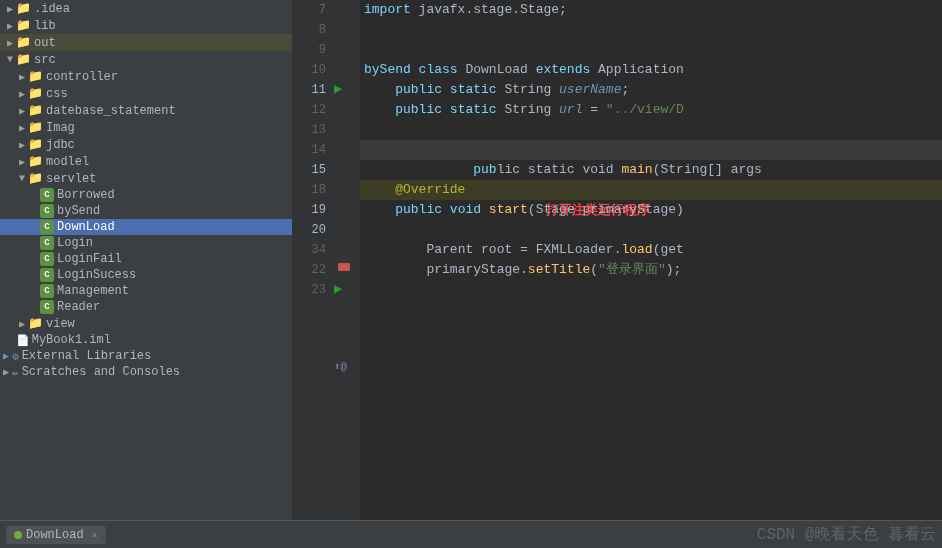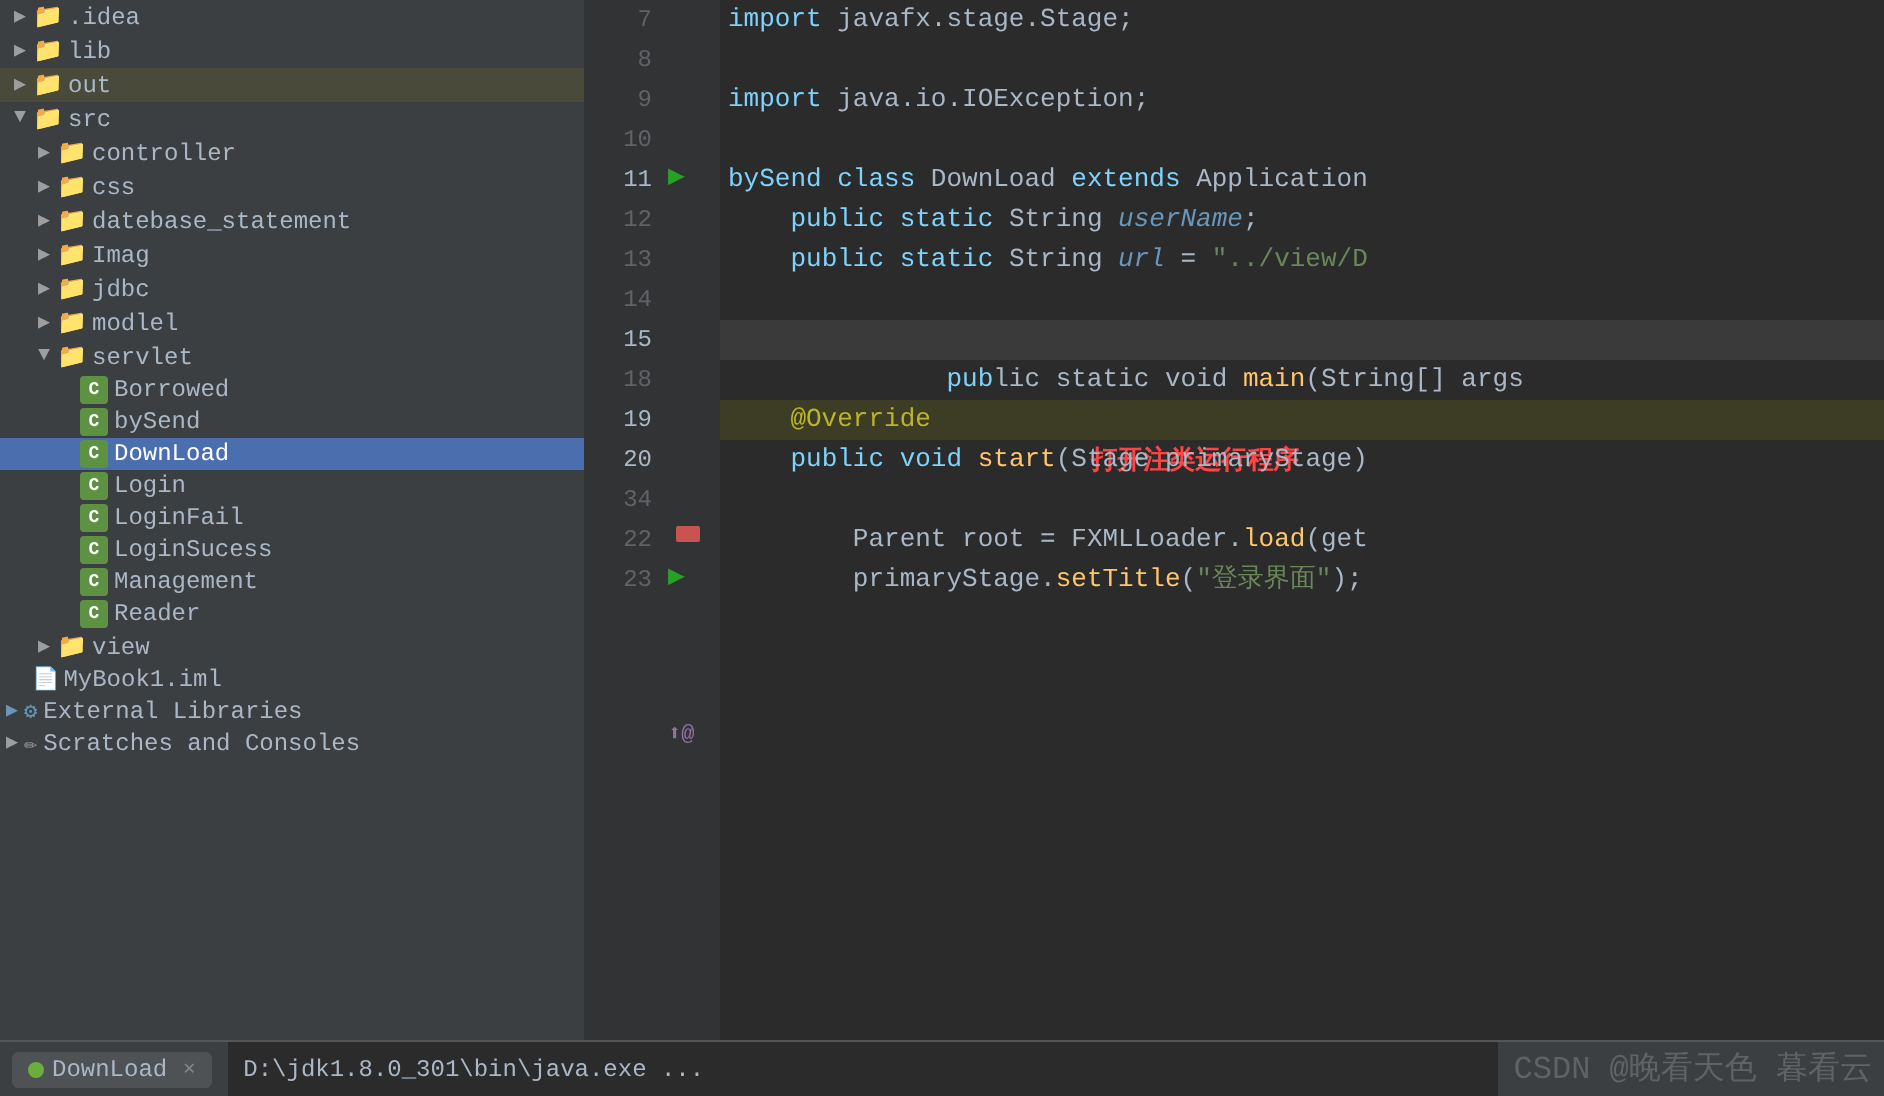--- a/index.html
+++ b/index.html
@@ -390,21 +390,20 @@
         </div>
 
         <div style="position:absolute;top:280px;left:2px;color:#29a128;font-size:14px;cursor:pointer">▶</div>
 
         <div style="position:absolute;top:360px;left:2px;font-size:11px;color:#9373a5">⬆@</div>
       </div>
 
       <div class="code-lines">
         <div class="code-line"><span class="kw">import </span><span class="cn">javafx.stage.Stage;</span></div>
         <div class="code-line">&nbsp;</div>
-        <div class="code-line"><span class="kw">import </span><span class="cn">java.io.IOException;</span></div>
         <div class="code-line">&nbsp;</div>
         <div class="code-line"><span class="kw">bySend class </span><span class="cn">DownLoad </span><span class="kw">extends </span><span class="cn">Application</span></div>
         <div class="code-line">    <span class="kw">public static </span><span class="type">String </span><span class="italic">userName</span>;</div>
         <div class="code-line">    <span class="kw">public static </span><span class="type">String </span><span class="italic">url</span> = <span class="str">"../view/D</span></div>
         <div class="code-line">&nbsp;</div>
         <div class="code-line" style="background:#3a3a3a">
           <span class="kw">    pub</span><span class="cn">lic static void </span><span class="fn">main</span><span class="cn">(String[] args</span>
           <span style="position:relative;display:inline-block;margin-left:10px;">
             <span style="color:#ff4444;font-weight:bold;font-family:SimSun,sans-serif;text-align:center;">打开注类运行程序</span>
             <svg style="position:absolute;left:-80px;top:2px;overflow:visible" width="80" height="16">
@@ -438,17 +437,14 @@
     </div>
   </div>
 </div>
 
 <div class="bottom-bar">
   <div class="run-tab">
     <span class="run-dot"></span>
     <span>DownLoad</span>
     <span style="color:#888;font-size:10px;margin-left:4px">✕</span>
   </div>
-  <div class="run-path">
-    <span>D:\jdk1.8.0_301\bin\java.exe ...</span>
-  </div>
   <div class="bottom-right">CSDN @晚看天色 暮看云</div>
 </div>
 
 </body></html>

